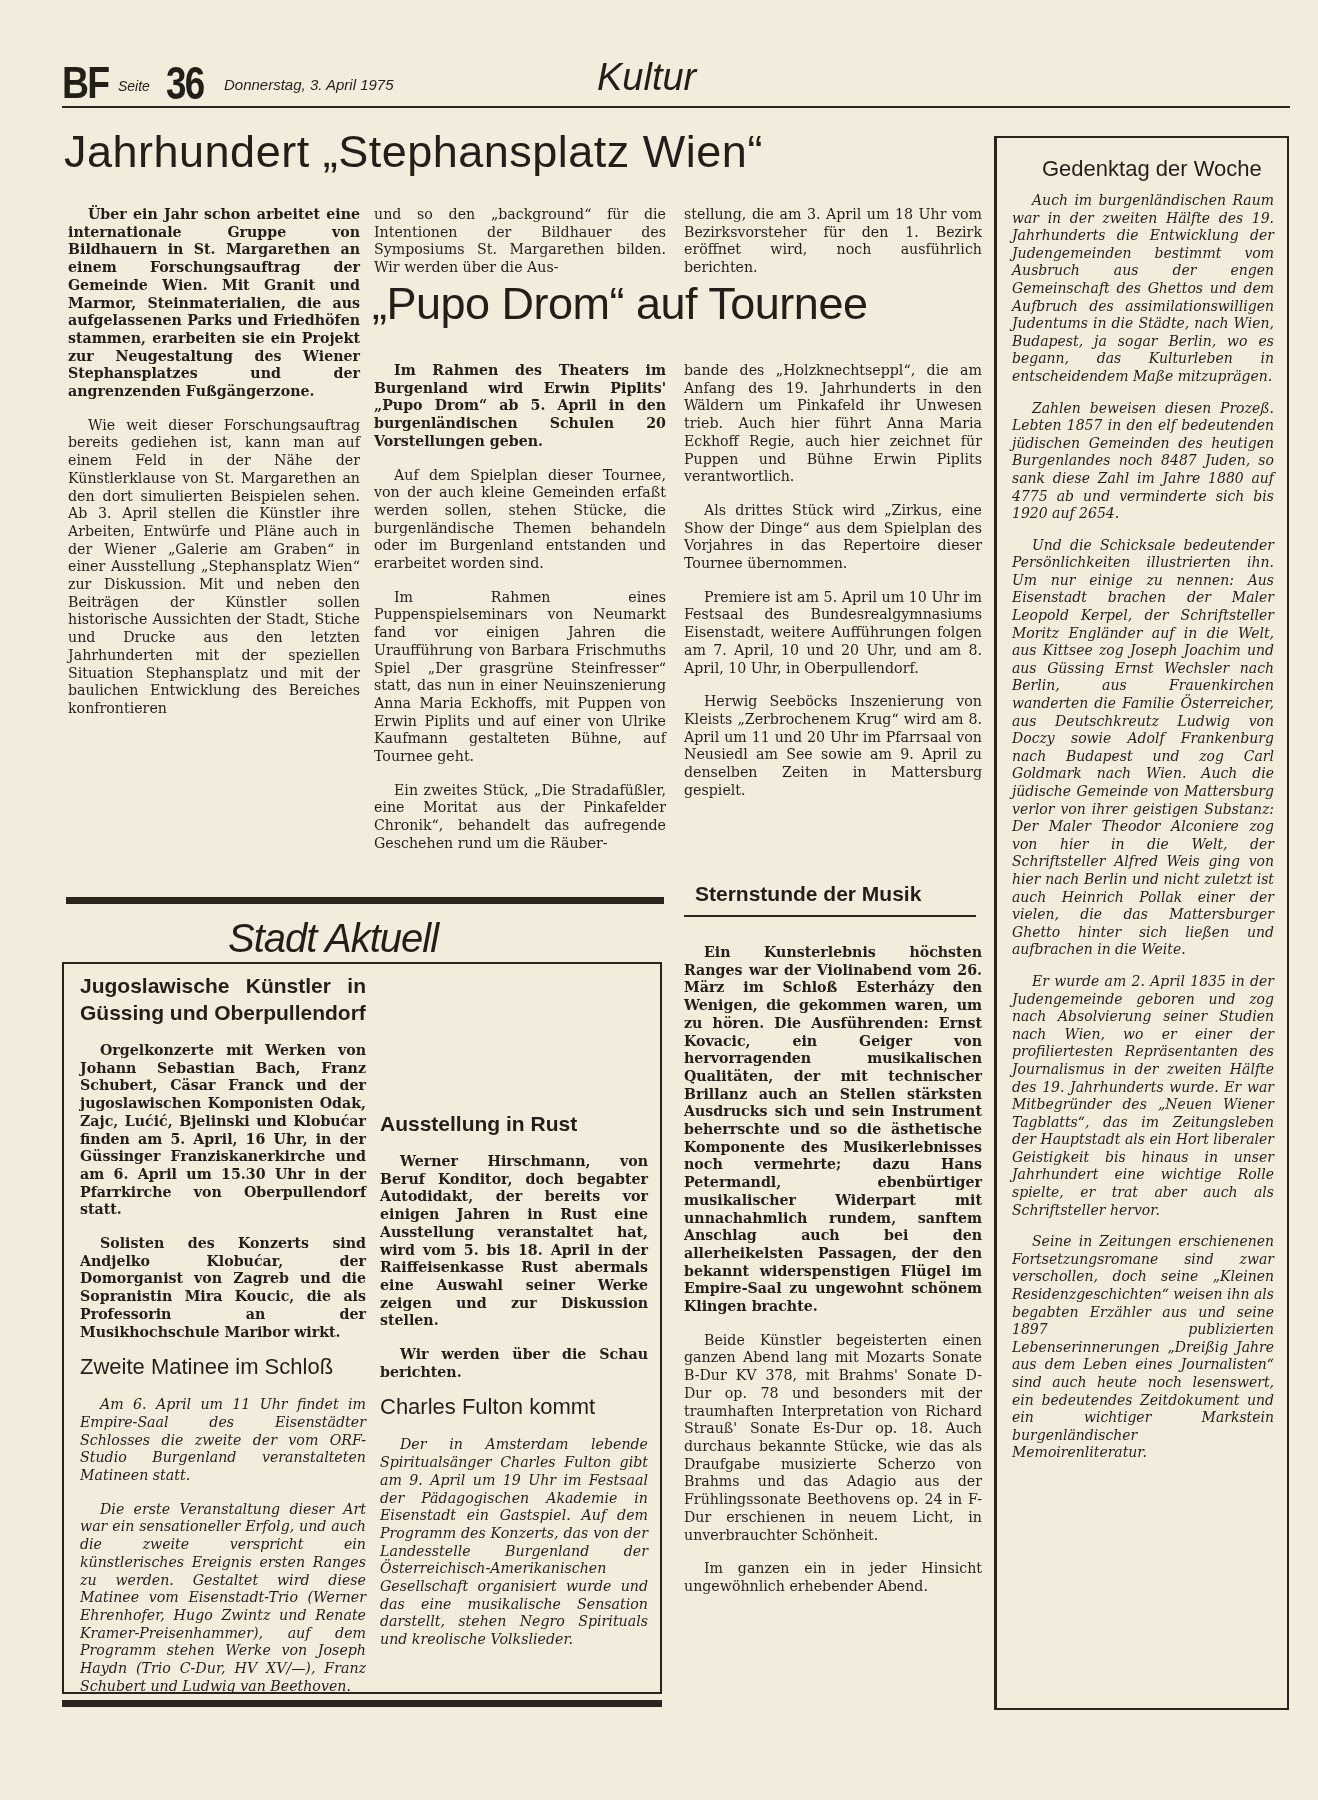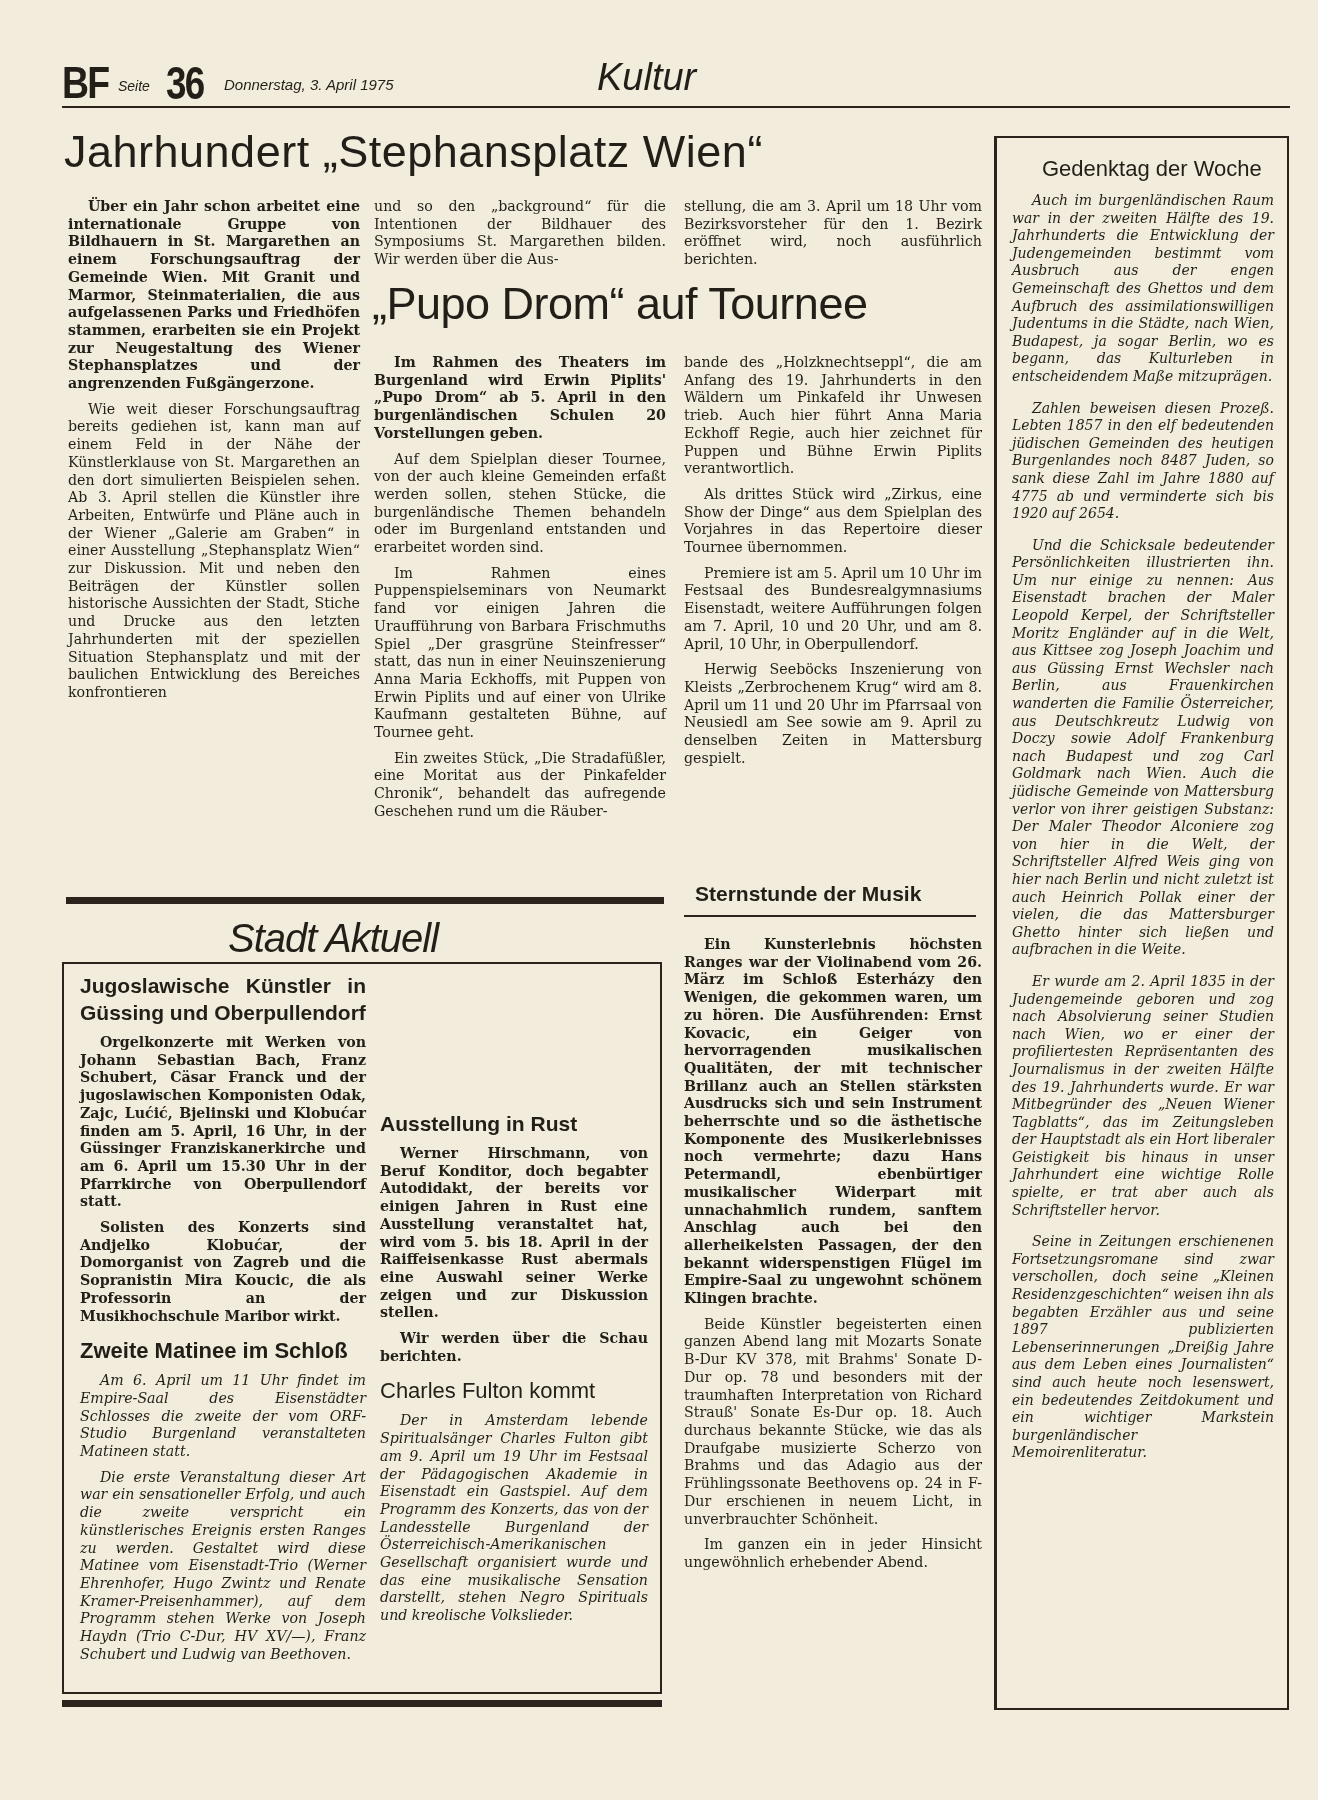--- a/index.html
+++ b/index.html
@@ -17,21 +17,21 @@
   .mast .seite { position: absolute; left: 56px; top: 22px; font-family: "Liberation Sans", sans-serif; font-style: italic; font-size: 14px; }
   .mast .num { position: absolute; left: 104px; top: 0px; font-family: "Liberation Sans", sans-serif; font-weight: bold; font-size: 46px; letter-spacing: -2px; transform: scaleX(0.8); transform-origin: left; }
   .mast .date { position: absolute; left: 162px; top: 20px; font-family: "Liberation Sans", sans-serif; font-style: italic; font-size: 15px; text-align: right; }
   .mast .section { position: absolute; left: 535px; top: 0px; font-family: "Liberation Sans", sans-serif; font-style: italic; font-size: 38px; }
   .rule-top { position: absolute; left: 62px; top: 106px; width: 1228px; height: 2px; background: #2a241d; }
 
   h1.main { position: absolute; left: 64px; top: 126px; margin: 0; font-family: "Liberation Sans", sans-serif; font-weight: normal; font-size: 45px; letter-spacing: 0.5px; white-space: nowrap; }
   h1.pupo { position: absolute; left: 372px; top: 278px; margin: 0; font-family: "Liberation Sans", sans-serif; font-weight: normal; font-size: 45px; white-space: nowrap; letter-spacing: -0.5px; }
 
   .col { position: absolute; font-size: 14.2px; line-height: 17.7px; text-align: justify; hyphens: manual; }
-  .col p { margin: 8px 0 7px 0; text-indent: 20px; }
+  .col p { margin: 16px 0 7px 0; text-indent: 20px; }
   .col p.noind { text-indent: 0; }
   .bold { font-weight: bold; }
   .ital { font-style: italic; }
 
   .c1 { left: 68px; top: 190px; width: 292px; }
   .c2 { left: 374px; top: 190px; width: 292px; }
   .c2b { left: 374px; top: 346px; width: 292px; }
   .c3 { left: 684px; top: 190px; width: 298px; }
   .c3b { left: 684px; top: 346px; width: 298px; }
 
@@ -95,21 +95,21 @@
 
   <div class="thick-rule" style="left:66px; top:897px; width:598px;"></div>
   <div class="kultur-aktuell">Stadt Aktuell</div>
   <div class="box" style="left:62px; top:962px; width:596px; height:728px;"></div>
   <div class="thick-rule" style="left:62px; top:1700px; width:600px;"></div>
 
   <div class="col k1">
     <h2 class="sub b">Jugoslawische Künstler in Güssing und Oberpullendorf</h2>
     <p class="bold">Orgelkonzerte mit Werken von Johann Sebastian Bach, Franz Schubert, Cäsar Franck und der jugoslawischen Komponisten Odak, Zajc, Lućić, Bjelinski und Klobućar finden am 5. April, 16 Uhr, in der Güssinger Franziskanerkirche und am 6. April um 15.30 Uhr in der Pfarrkirche von Oberpullendorf statt.</p>
     <p class="bold">Solisten des Konzerts sind Andjelko Klobućar, der Domorganist von Zagreb und die Sopranistin Mira Koucic, die als Professorin an der Musikhochschule Maribor wirkt.</p>
-    <h2 class="sub" style="margin-top:12px;font-weight:bold;">Zweite Matinee im Schloß</h2>
+    <h2 class="sub" style="margin-top:12px;">Zweite Matinee im Schloß</h2>
     <p class="ital">Am 6. April um 11 Uhr findet im Empire-Saal des Eisenstädter Schlosses die zweite der vom ORF-Studio Burgenland veranstalteten Matineen statt.</p>
     <p class="ital">Die erste Veranstaltung dieser Art war ein sensationeller Erfolg, und auch die zweite verspricht ein künstlerisches Ereignis ersten Ranges zu werden. Gestaltet wird diese Matinee vom Eisenstadt-Trio (Werner Ehrenhofer, Hugo Zwintz und Renate Kramer-Preisenhammer), auf dem Programm stehen Werke von Joseph Haydn (Trio C-Dur, HV XV/—), Franz Schubert und Ludwig van Beethoven.</p>
   </div>
   <div class="col k2" style="top:1110px;">
     <h2 class="sub b">Ausstellung in Rust</h2>
     <p class="bold">Werner Hirschmann, von Beruf Konditor, doch begabter Autodidakt, der bereits vor einigen Jahren in Rust eine Ausstellung veranstaltet hat, wird vom 5. bis 18. April in der Raiffeisenkasse Rust abermals eine Auswahl seiner Werke zeigen und zur Diskussion stellen.</p>
     <p class="bold">Wir werden über die Schau berichten.</p>
     <h2 class="sub" style="margin-top:12px;">Charles Fulton kommt</h2>
     <p class="ital">Der in Amsterdam lebende Spiritualsänger Charles Fulton gibt am 9. April um 19 Uhr im Festsaal der Pädagogischen Akademie in Eisenstadt ein Gastspiel. Auf dem Programm des Konzerts, das von der Landesstelle Burgenland der Österreichisch-Amerikanischen Gesellschaft organisiert wurde und das eine musikalische Sensation darstellt, stehen Negro Spirituals und kreolische Volkslieder.</p>
   </div>

